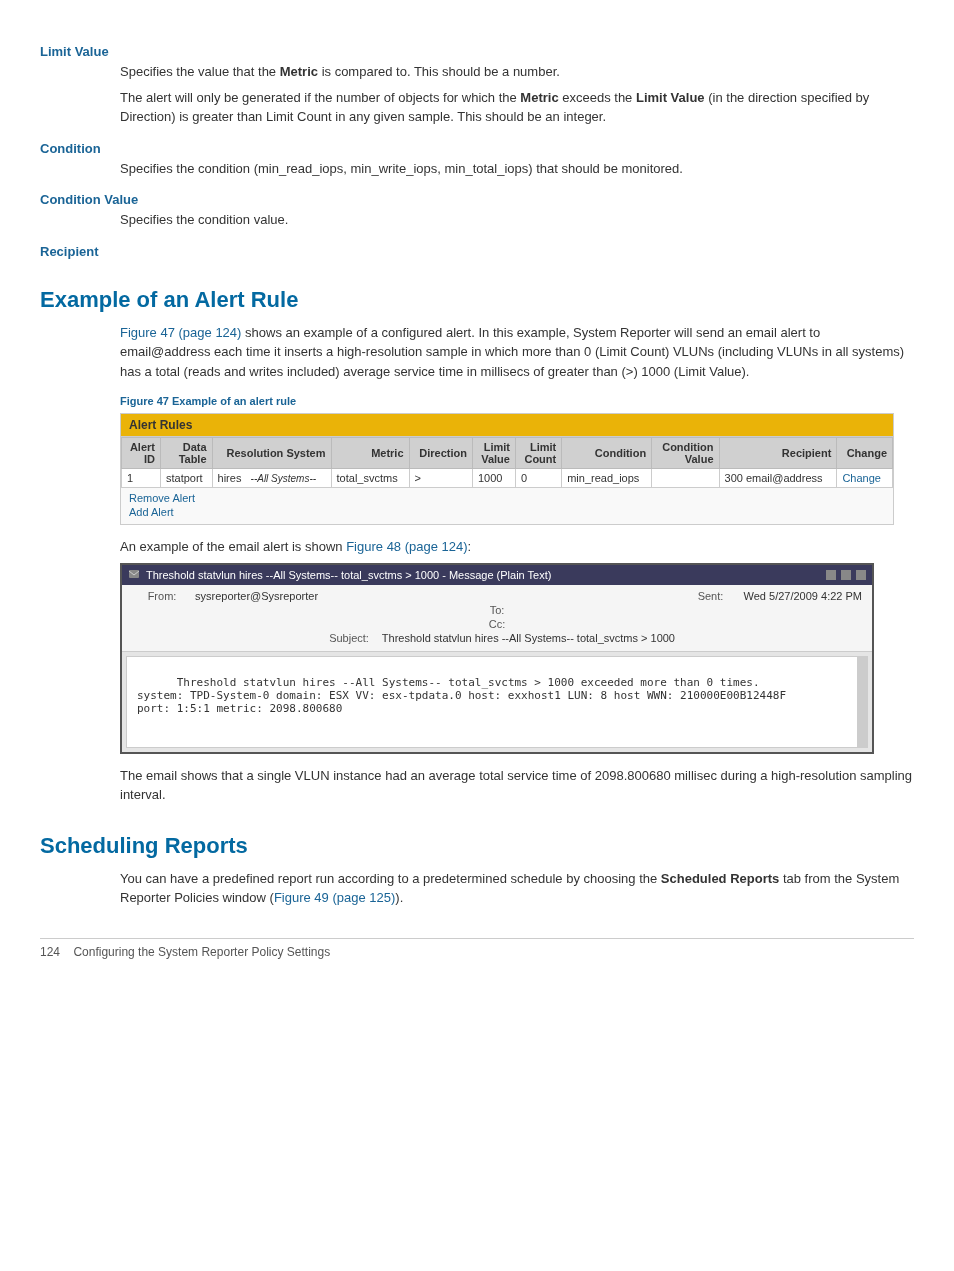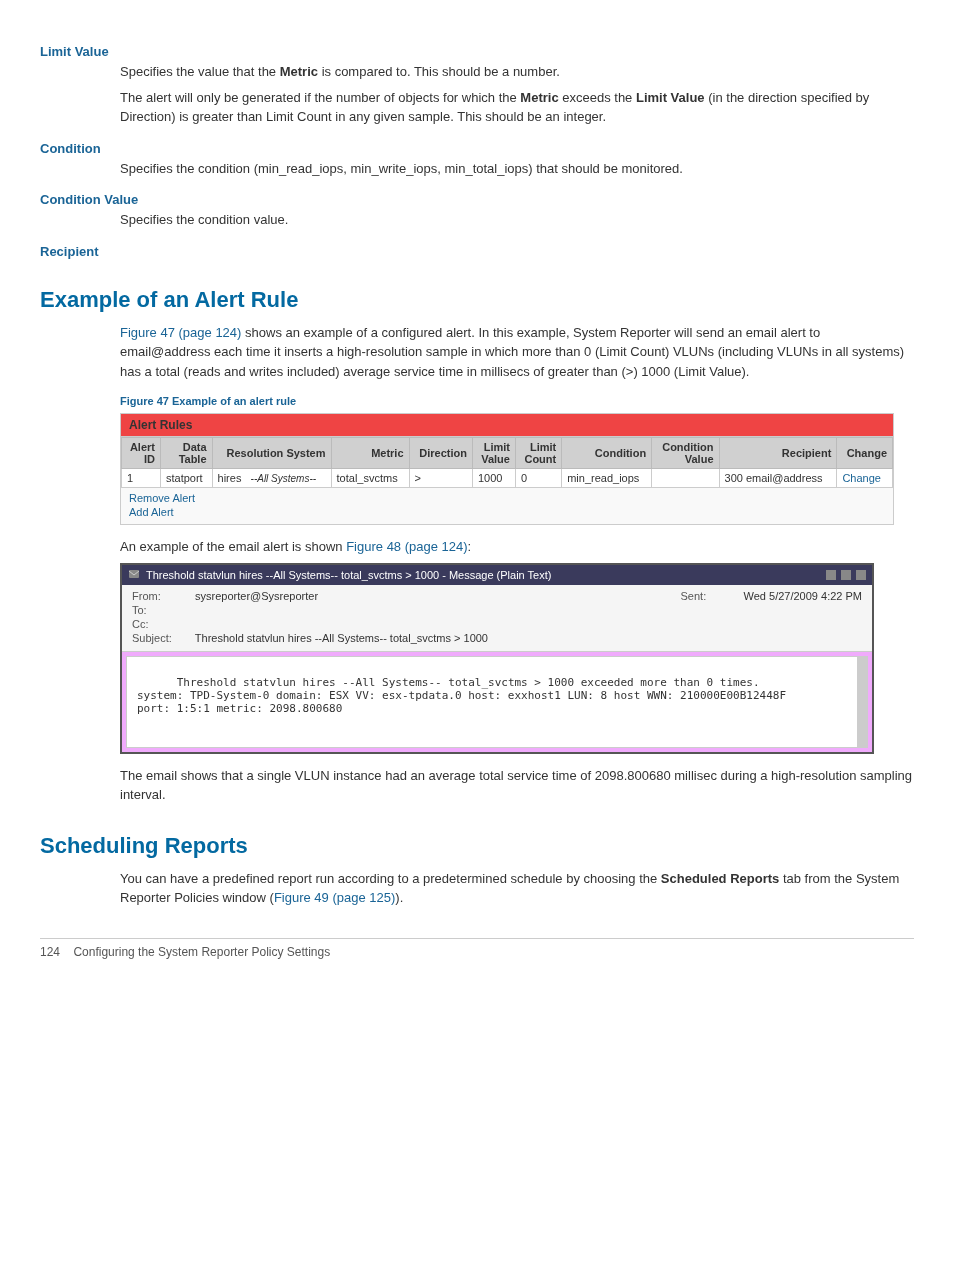--- a/index.html
+++ b/index.html
@@ -45,21 +45,21 @@
       margin-left: 80px;
     }
     .alert-rules-box {
       margin-left: 80px;
       margin-right: 20px;
       border: 1px solid #ccc;
       background: #f9f9f9;
       margin-bottom: 12px;
     }
     .alert-rules-title {
-      background: #ef4444;
+      background: #eab308;
       padding: 4px 8px;
       font-weight: bold;
       font-size: 12px;
       border-bottom: 1px solid #ccc;
     }
     .alert-table {
       width: 100%;
       border-collapse: collapse;
       font-size: 11px;
     }
@@ -93,21 +93,21 @@
       margin-bottom: 2px;
     }
     .inline-link {
       color: #1a6496;
       text-decoration: none;
     }
     .email-box {
       margin-left: 80px;
       margin-right: 40px;
       border: 2px solid #555;
-      background: #f0abfc;
+      background: #e5e5e5;
       margin-bottom: 12px;
       font-size: 11px;
     }
     .email-titlebar {
       background: #3a3a5c;
       color: #fff;
       padding: 3px 6px;
       font-size: 11px;
       display: flex;
       justify-content: space-between;
@@ -122,20 +122,21 @@
     }
     .email-titlebar-controls {
       display: flex;
       gap: 3px;
     }
     .email-header-area {
       background: #f5f5f5;
       padding: 5px 10px;
       border-bottom: 1px solid #ccc;
       font-size: 11px;
+      text-align: center;
     }
     .email-header-row {
       margin-bottom: 2px;
     }
     .email-header-label {
       display: inline-block;
       width: 60px;
       color: #555;
     }
     .email-body-area {

